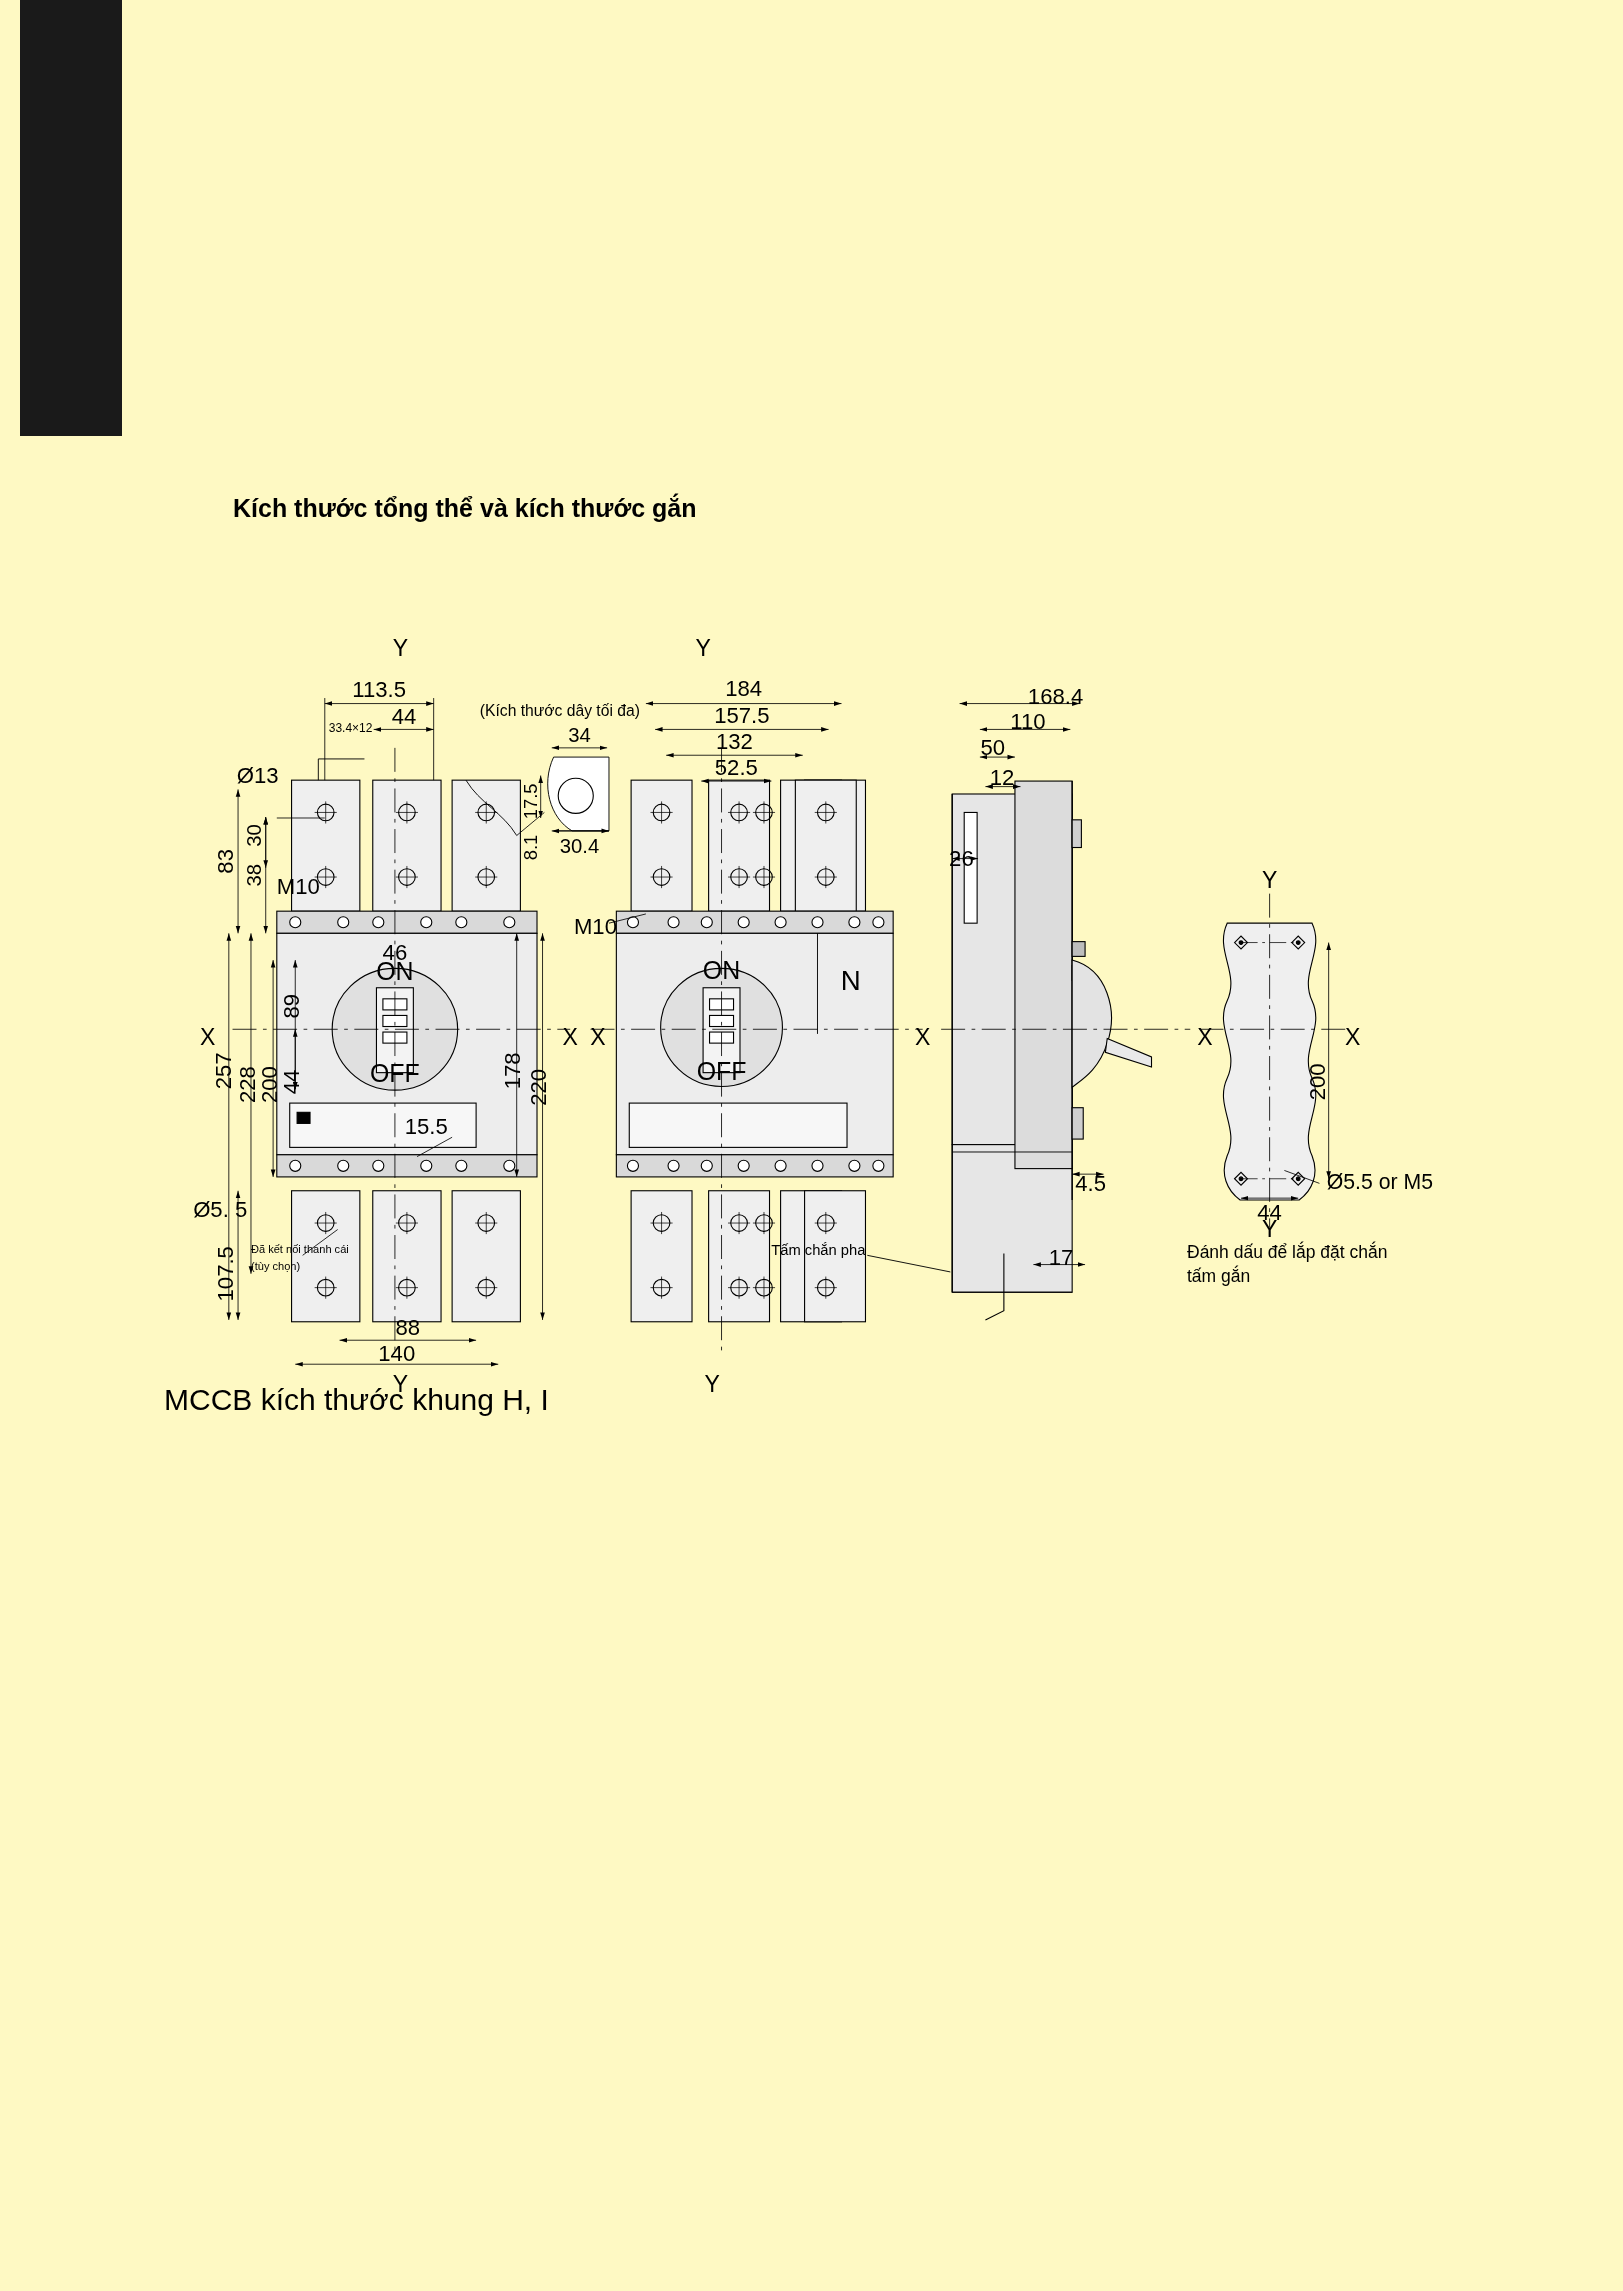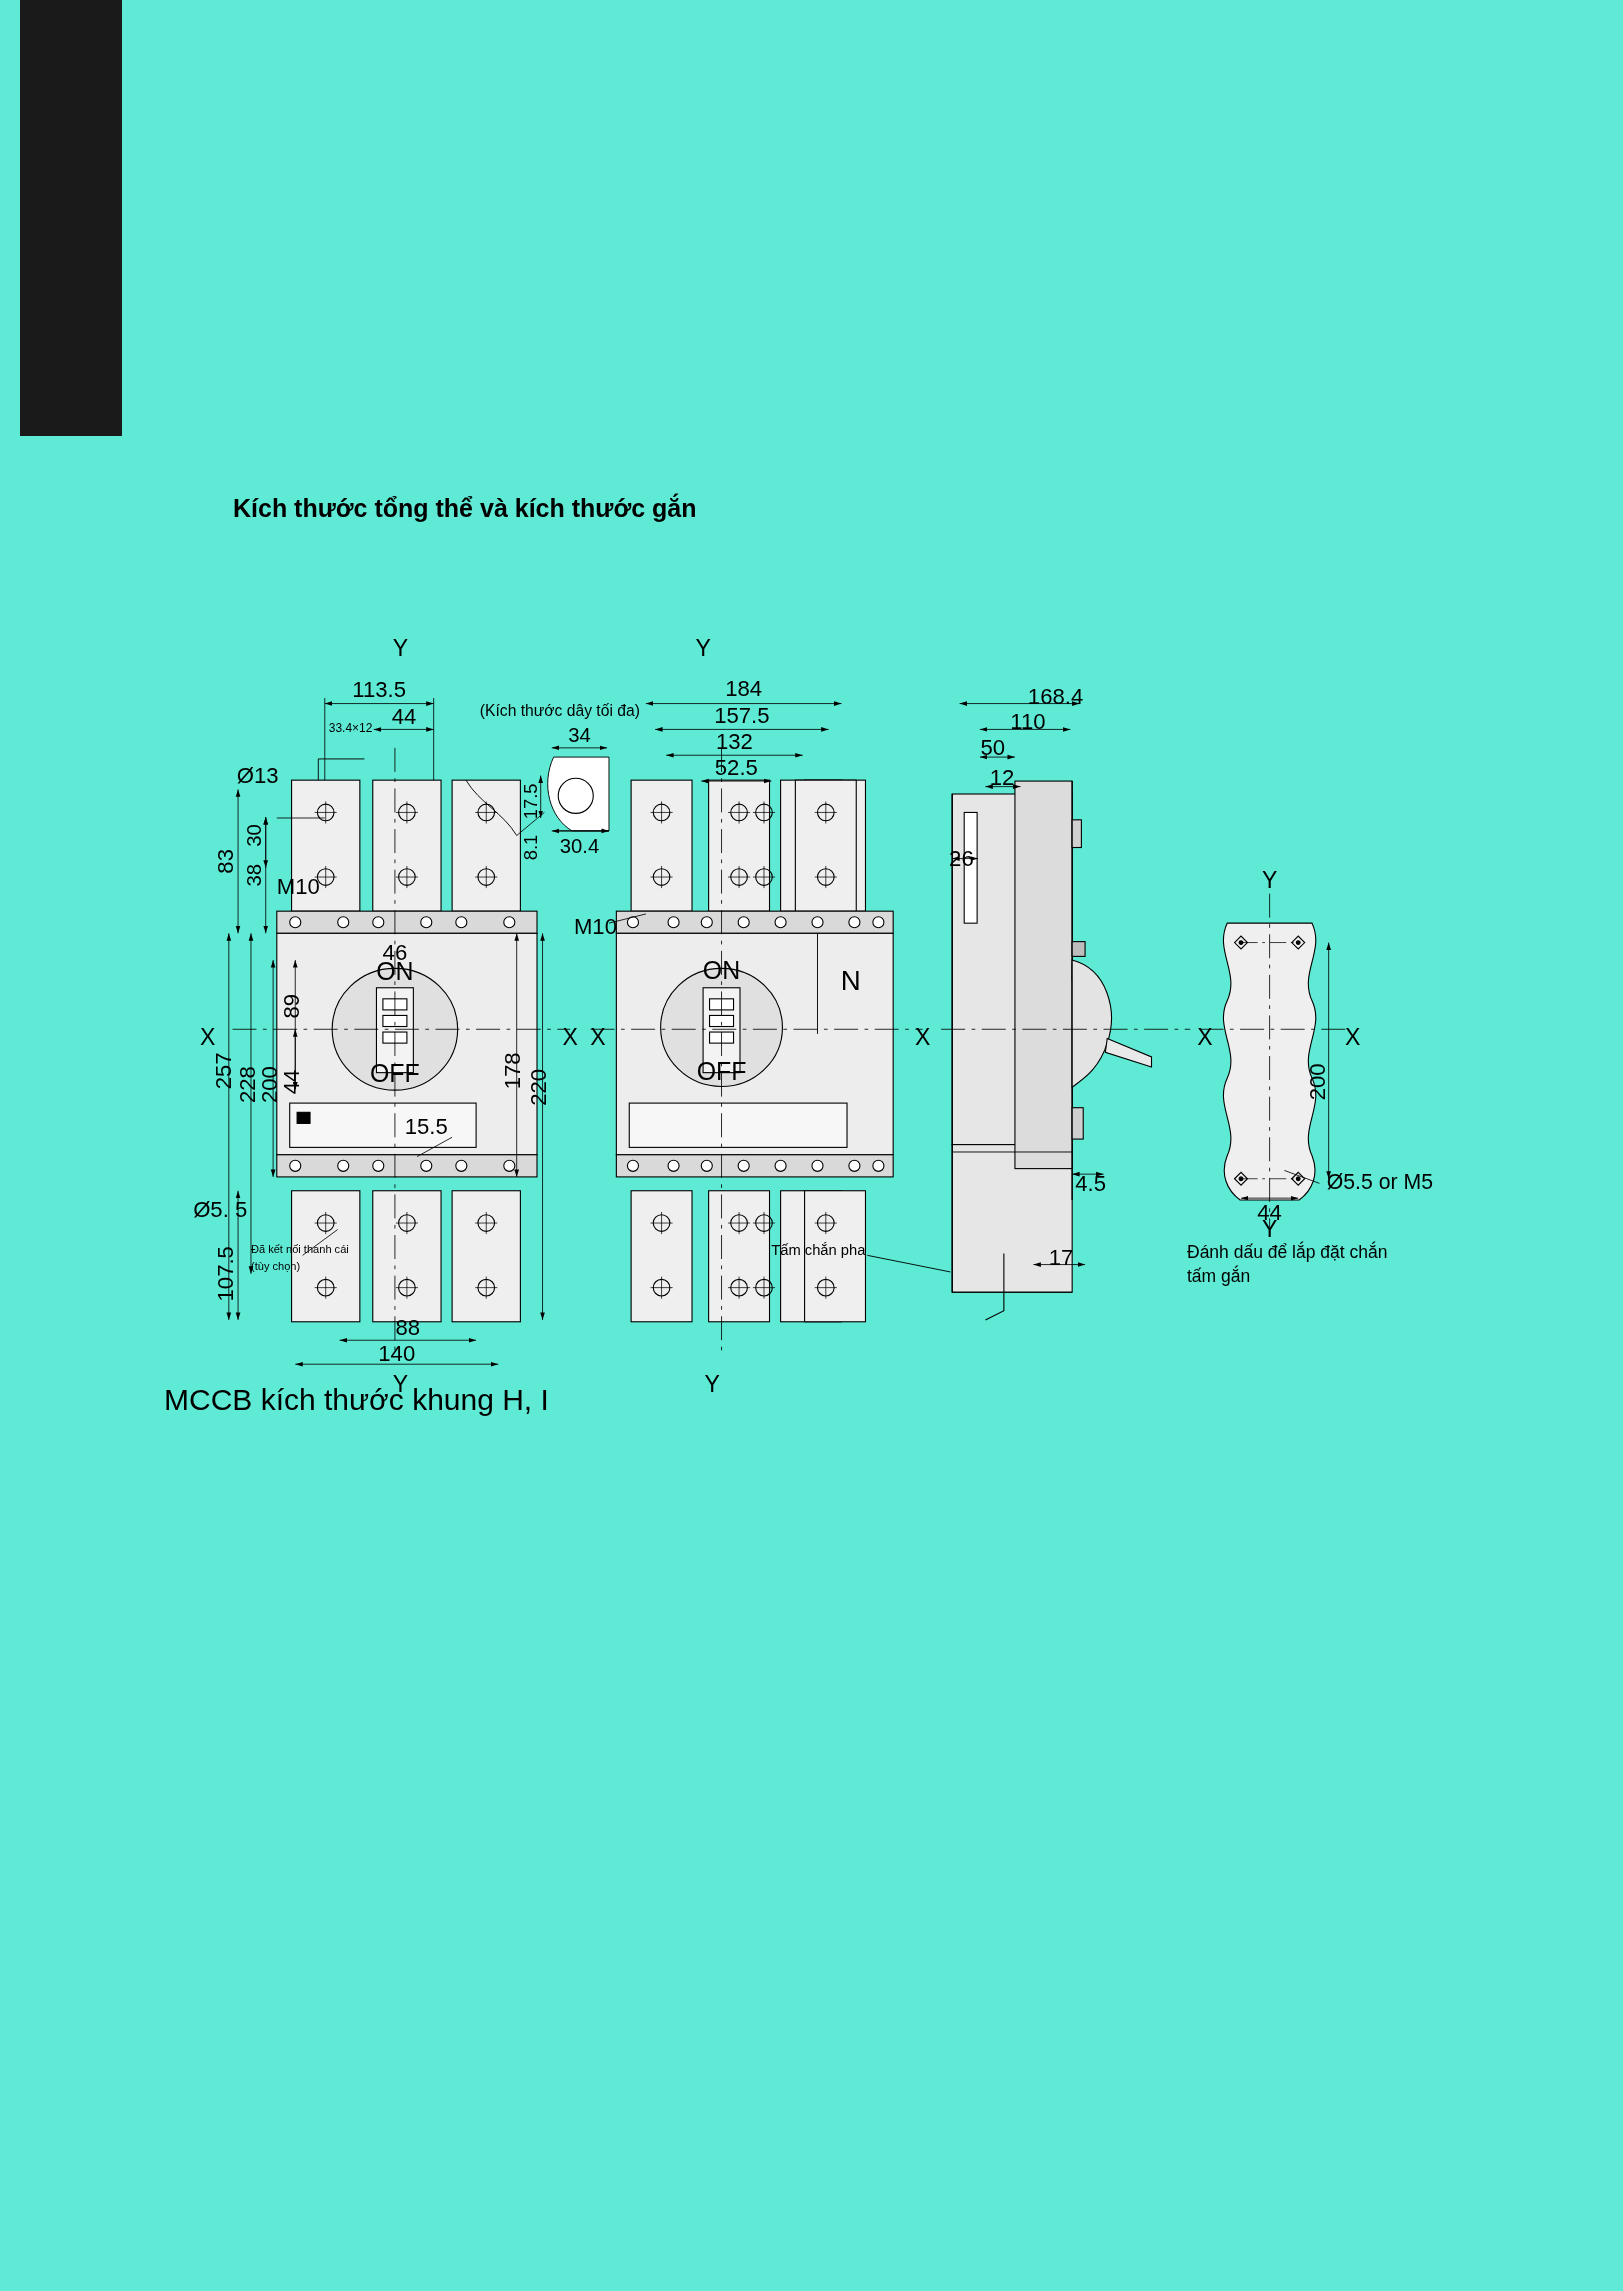--- a/index.html
+++ b/index.html
@@ -11,21 +11,21 @@
     width: 1623px;
     height: 2292px;
     position: relative;
     font-family: "Liberation Sans", sans-serif;
     color: #000;
     overflow: hidden;
   }
   .page {
     position: absolute;
     inset: 0;
-    background: #5eead4;
+    background: #fef9c3;
   }
   
   .brand-tab {
     position: absolute;
     left: 20px;
     top: 0px;
     width: 102px;
     height: 436px;
     background: #1a1a1a;
   }

